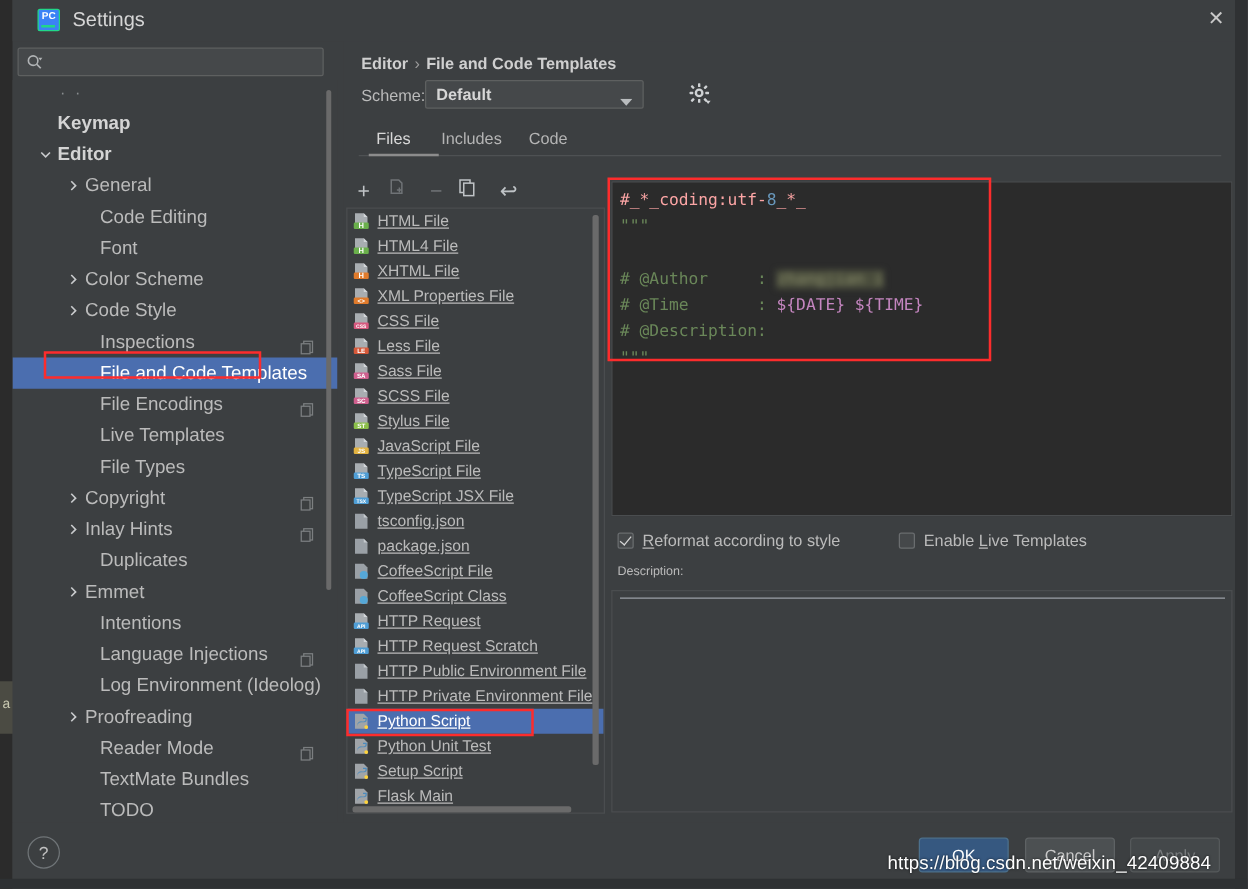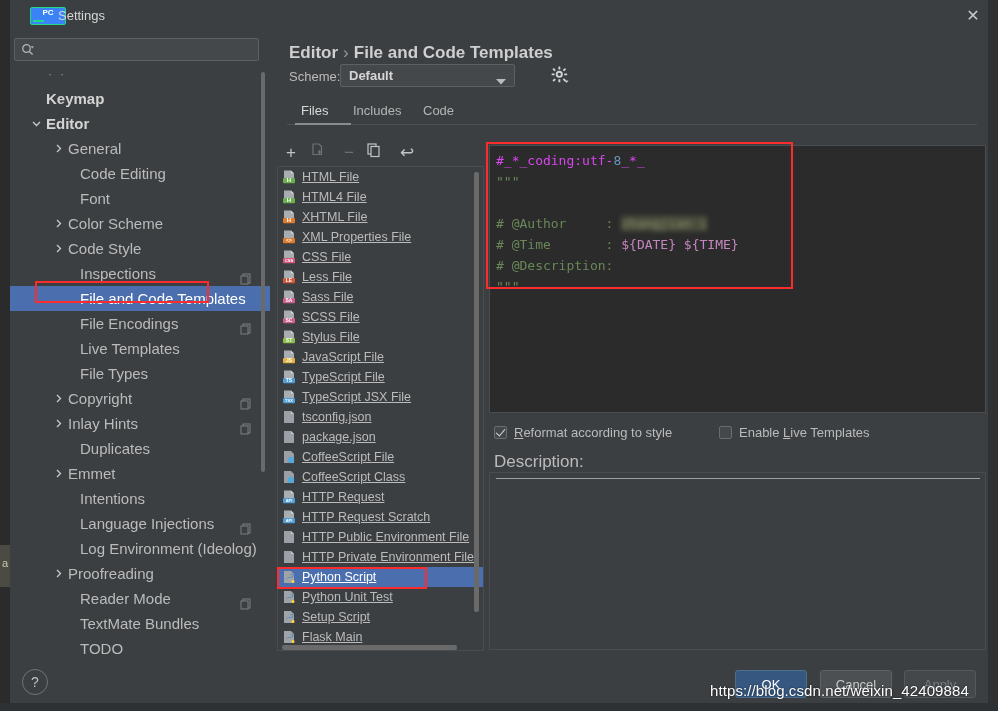--- a/index.html
+++ b/index.html
@@ -23,34 +23,34 @@
   .desk-right{ position:absolute; left:988px; top:0; width:10px; height:711px; background:#2f3133; }
   .desk-tab { position:absolute; left:0; top:545px; width:14px; height:42px; background:#4b4b43; }
   .desk-tab span { position:absolute; left:2px; top:12px; font-size:11px; color:#c8c8b0; }
 
   
   .titlebar {
     position:absolute; left:10px; top:0; width:978px; height:33px;
     background:#3c3f41;
   }
   .pc-logo {
-    position:absolute; left:20px; top:7px; width:36px; height:18px;
+    position:absolute; left:20px; top:7px; width:18px; height:18px;
     background:#3b82f6; border:1.5px solid #21d789; border-radius:2px;
     box-sizing:border-box;
   }
   .pc-logo .pc-text {
     position:absolute; left:0; top:0px; width:100%; text-align:center;
     font-size:8px; font-weight:bold; color:#ffffff; line-height:9px;
   }
   .pc-logo .pc-bar {
     position:absolute; left:2px; bottom:2px; width:11px; height:2.5px; background:#21d789;
   }
   .title-text {
     position:absolute; left:48px; top:8px;
-    font-size:13px; color:#d6d6d6;
+    font-size:16px; color:#d6d6d6;
   }
   .close-btn {
     position:absolute; left:950px; top:4px; width:26px; height:24px;
     color:#c9c9c9; font-size:16px; text-align:center; line-height:24px;
     cursor:default;
   }
 
   
   .search-box {
     position:absolute; left:14px; top:38px; width:245px; height:23px;
@@ -91,21 +91,21 @@
   .dots-row { position:relative; height:22px; }
   .dots-row .dots {
     position:absolute; left:38px; top:2px; font-size:13px; color:#8a8d8f; letter-spacing:2px;
   }
 
   
   .right-pane {
     position:absolute; left:275px; top:33px; width:713px; height:625px;
     background:#3c3f41;
   }
-  .breadcrumb { position:absolute; left:14px; top:10px; font-size:17px; }
+  .breadcrumb { position:absolute; left:14px; top:10px; font-size:13px; }
   .breadcrumb .crumb { color:#cfcfcf; font-weight:bold; }
   .breadcrumb .sep { color:#9a9a9a; margin:0 5px; font-weight:normal; }
 
   .scheme-label { position:absolute; left:14px; top:36px; font-size:13px; color:#bbbbbb; }
   .scheme-combo {
     position:absolute; left:65px; top:31px; width:175px; height:23px;
     background:#45484a; border:1px solid #5e6060; border-radius:2px; box-sizing:border-box;
   }
   .scheme-combo .val { position:absolute; left:8px; top:3px; font-size:13px; font-weight:bold; color:#d6d6d6; }
   .scheme-combo .arrow { position:absolute; right:8px; top:9px; }
@@ -152,21 +152,21 @@
   .editor {
     position:absolute; left:489px; top:145px; width:497px; height:268px;
     background:#2b2b2b; border:1px solid #4a4d4f; box-sizing:border-box;
     overflow:hidden;
   }
   .code {
     position:absolute; left:6px; top:4px;
     font-family:"DejaVu Sans Mono", "Liberation Mono", monospace;
     font-size:13px; line-height:21px; white-space:pre;
   }
-  .c-comment { color:#d946ef; }
+  .c-comment { color:#fca5a5; }
   .c-num     { color:#6897bb; }
   .c-str     { color:#6a8759; }
   .c-macro   { color:#c586c0; }
   .c-blur    {
     color:#8a8d6b; filter:blur(2.6px); background:#4a4d3c;
   }
 
   
   .redbox { position:absolute; border:2.5px solid #fd2c2c; box-sizing:border-box; pointer-events:none; }
 
@@ -176,21 +176,21 @@
     position:absolute; left:0; top:1px; width:13px; height:13px;
     background:#45484a; border:1px solid #6a6d6f; box-sizing:border-box; border-radius:2px;
   }
   .cbox.checked::after {
     content:""; position:absolute; left:3px; top:0px; width:4px; height:8px;
     border:solid #d6d6d6; border-width:0 1.8px 1.8px 0; transform:rotate(40deg);
   }
   .cbrow .cl { position:absolute; left:20px; top:0; }
   .ul { text-decoration:underline; }
 
-  .desc-label { position:absolute; left:494px; top:452px; font-size:17px; color:#bbbbbb; }
+  .desc-label { position:absolute; left:494px; top:452px; font-size:10px; color:#bbbbbb; }
   .desc-box {
     position:absolute; left:489px; top:472px; width:497px; height:178px;
     background:#3c3f41; border:1px solid #4a4d4f; box-sizing:border-box;
   }
   .desc-rule { position:absolute; left:6px; top:5px; width:484px; height:1px; background:#9aa0a6; }
   .desc-text { position:absolute; left:8px; top:16px; font-size:12.5px; color:#b4b4b4; }
   .desc-text a { color:#6a9ee0; text-decoration:none; }
 
   
   .bottom { position:absolute; left:10px; top:658px; width:978px; height:53px; background:#3c3f41; }

